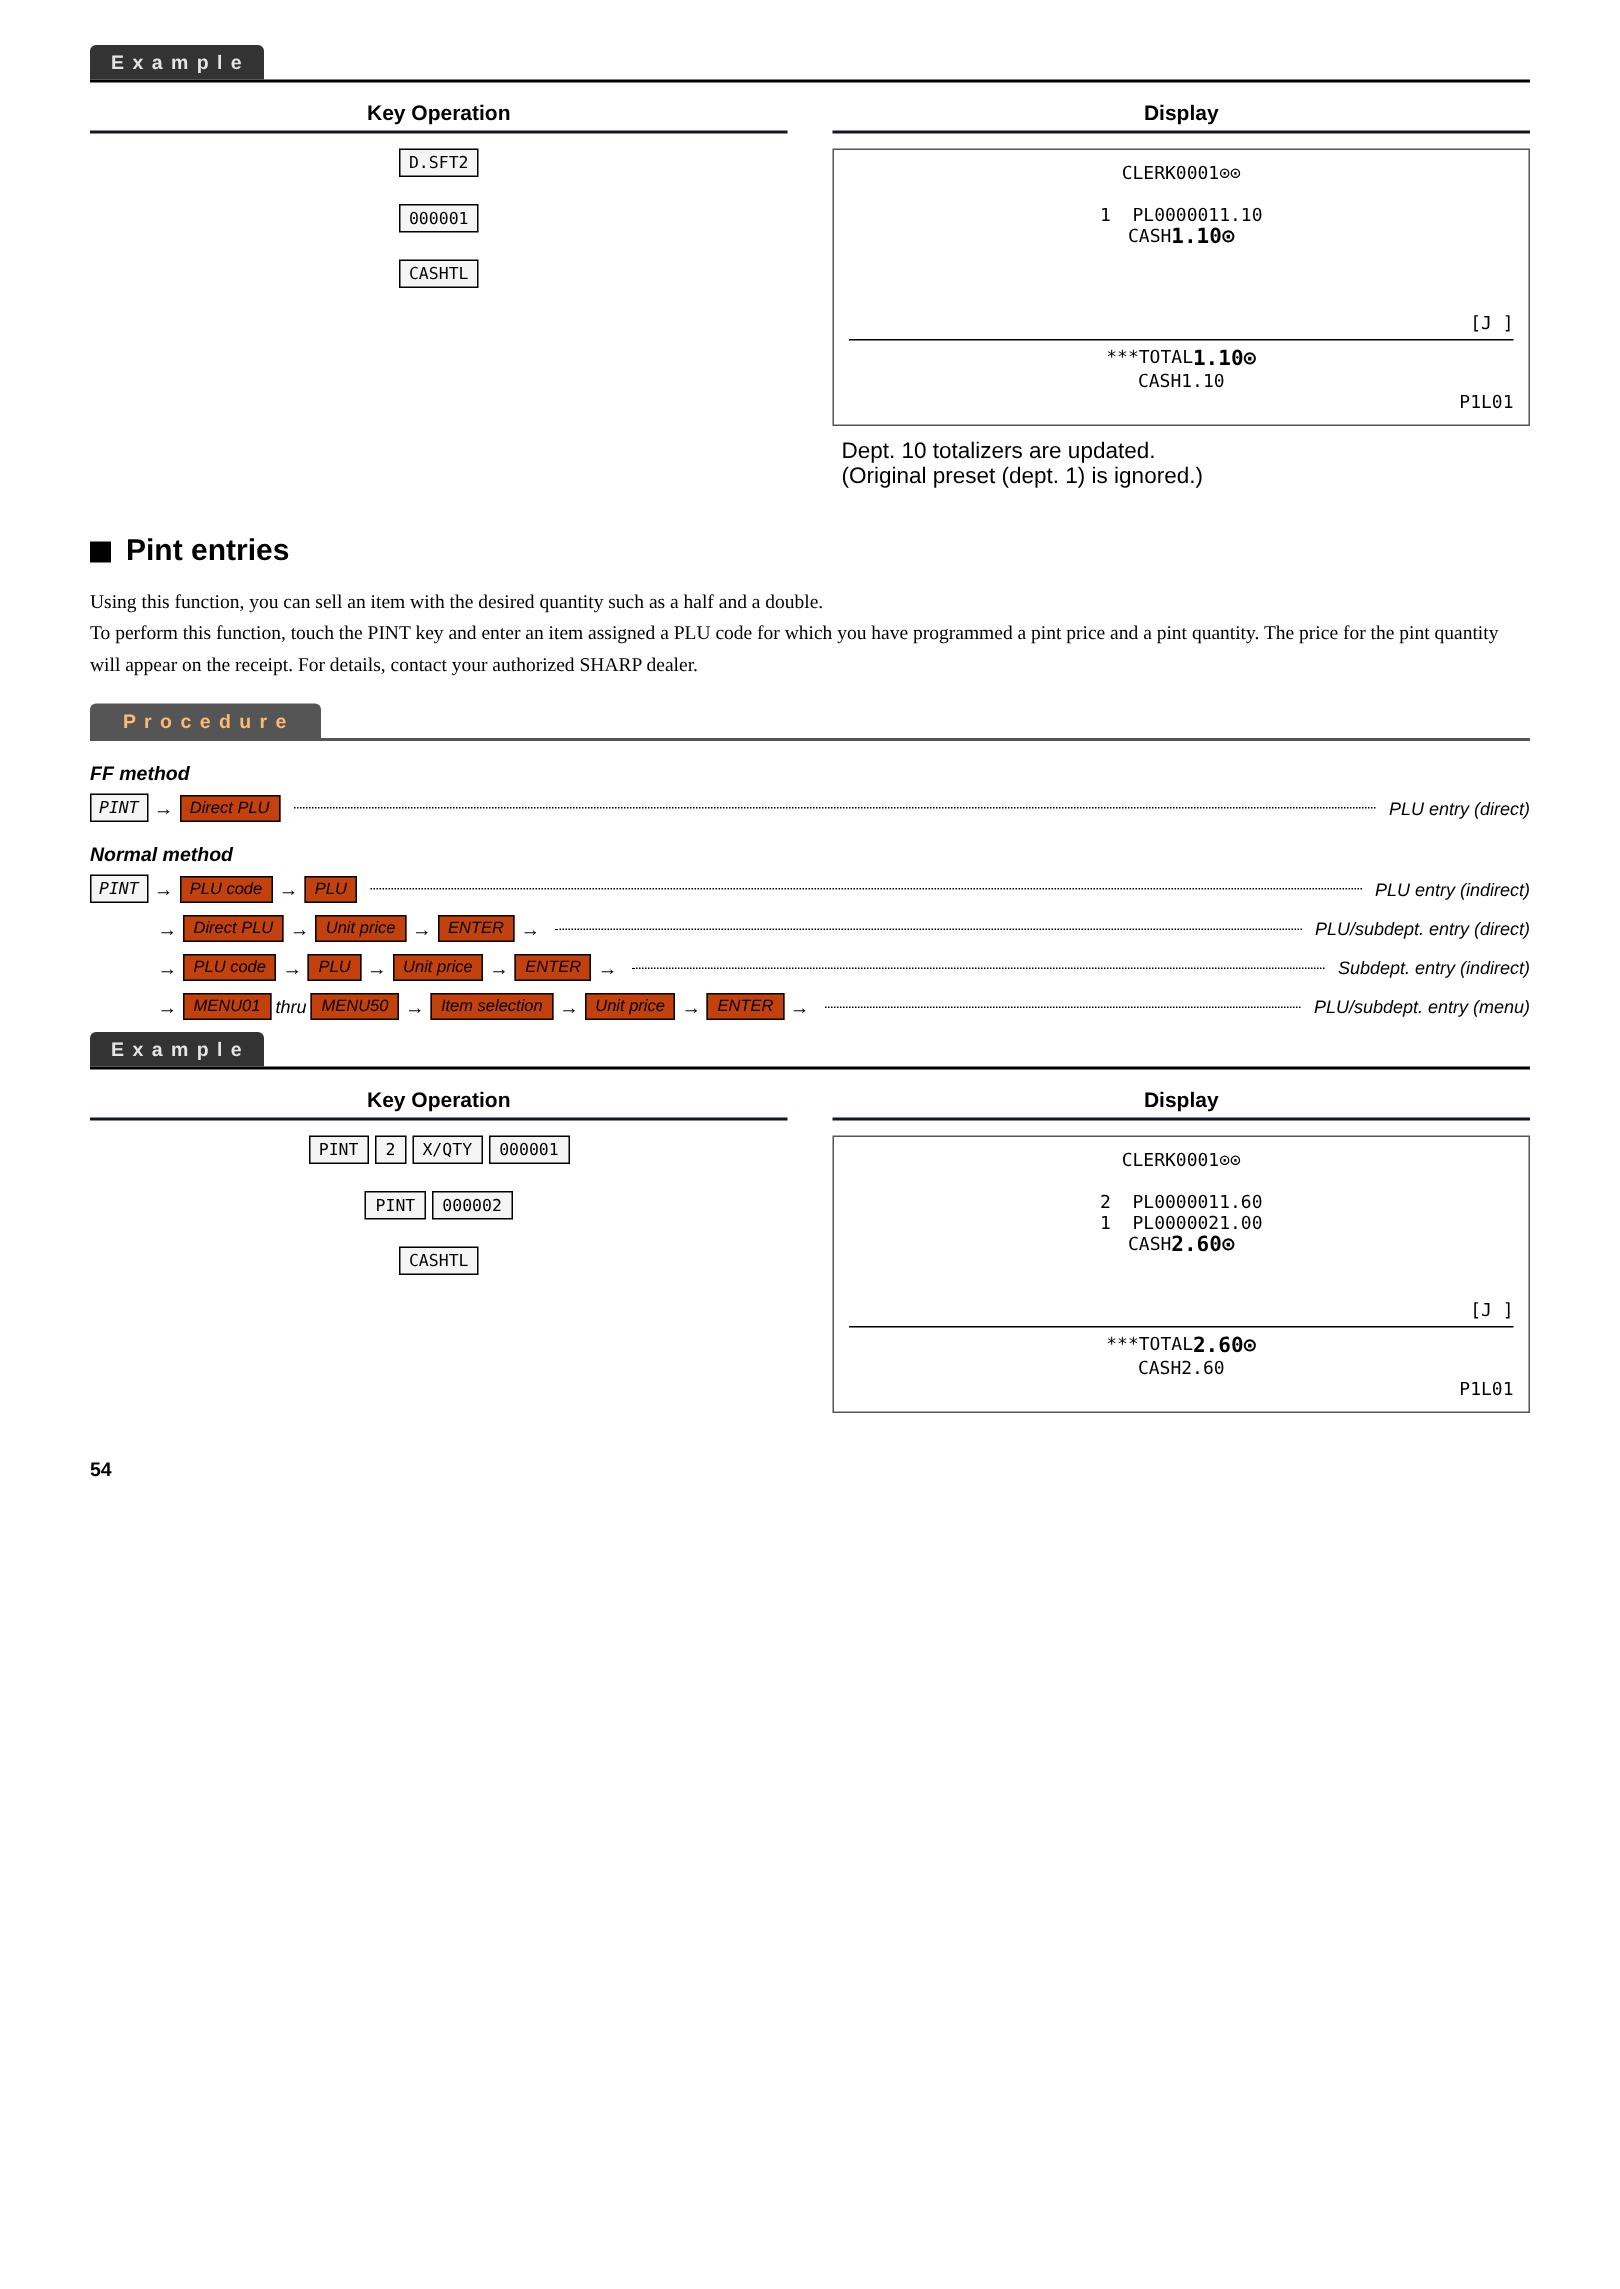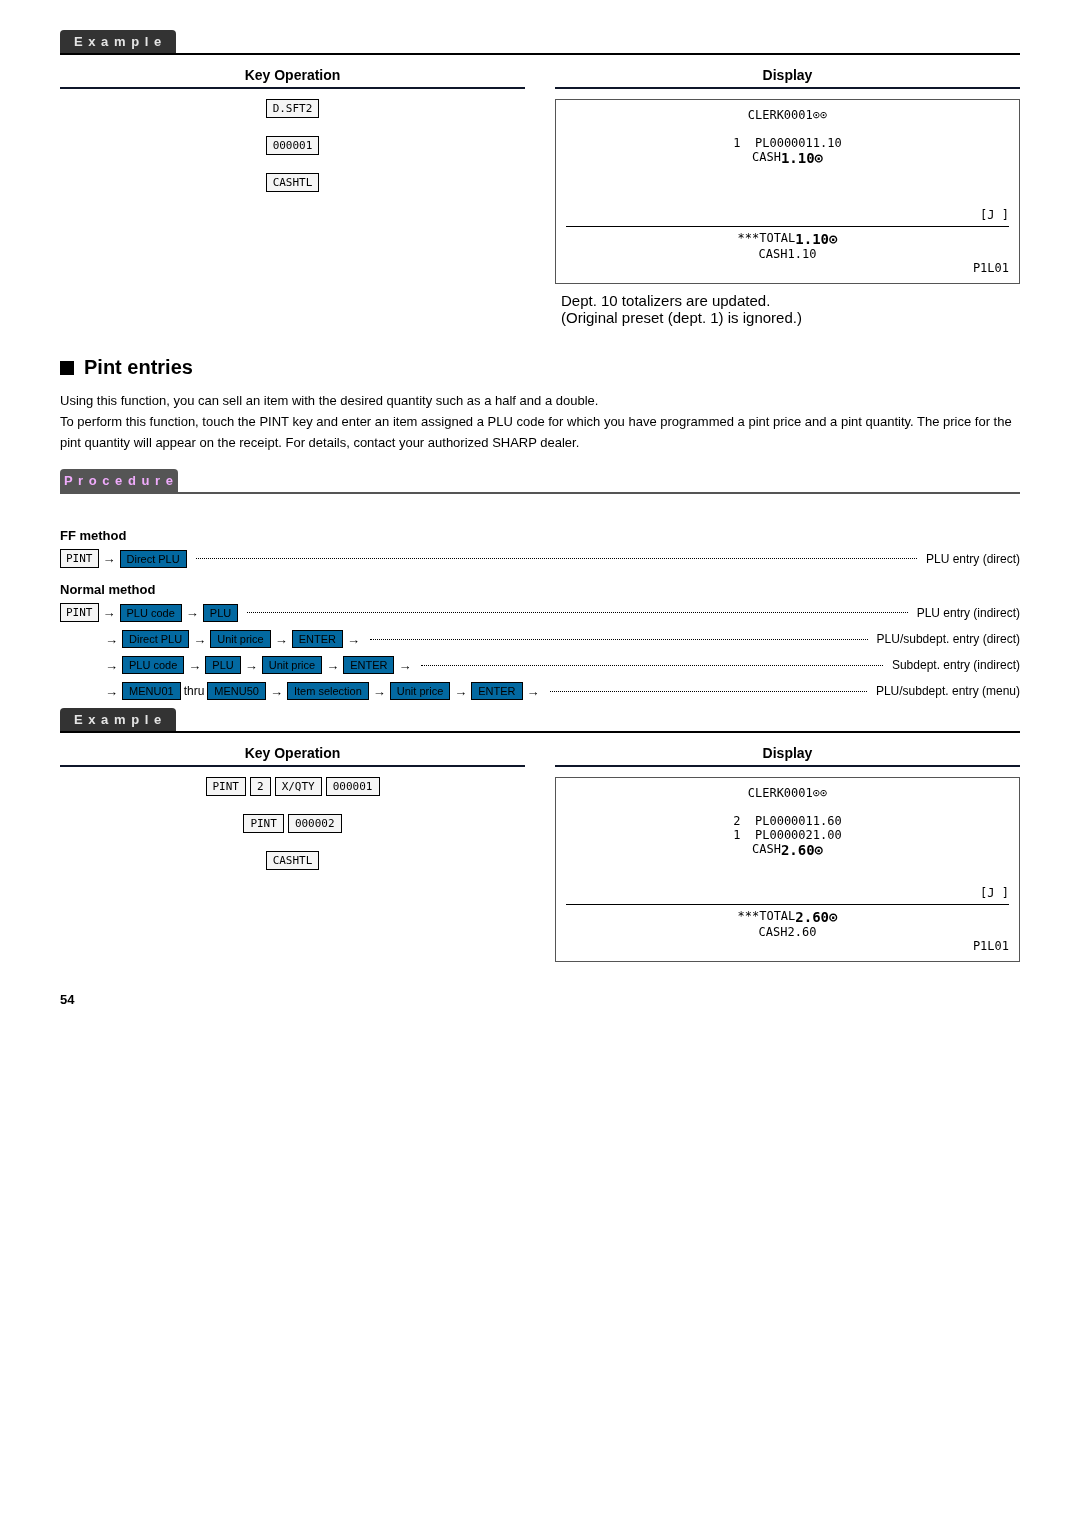--- a/index.html
+++ b/index.html
@@ -22,24 +22,24 @@
       font-weight: bold;
       padding: 4px 14px;
       border-radius: 4px 4px 0 0;
       letter-spacing: 1px;
     }
 
     
     .procedure-badge {
       display: inline-block;
       background: #555;
-      color: #f0abfc;
-      font-size: 13px;
-      font-weight: bold;
-      padding: 4px 4px;
+      color: #fdba74;
+      font-size: 13px;
+      font-weight: bold;
+      padding: 4px 22px;
       border-radius: 4px 4px 0 0;
       letter-spacing: 1px;
     }
 
     .two-col {
       display: flex;
       gap: 30px;
       margin-top: 0;
     }
 
@@ -124,20 +124,21 @@
       width: 14px;
       height: 14px;
       background: #000;
       flex-shrink: 0;
     }
 
     .body-text {
       font-size: 13px;
       line-height: 1.6;
       margin-bottom: 16px;
+      font-family: Liberation Serif, serif;
     }
 
     
     .flow-section {
       margin: 14px 0 6px 0;
     }
 
     .flow-method-label {
       font-weight: bold;
       font-size: 13px;
@@ -150,21 +151,21 @@
       gap: 3px;
       margin-bottom: 8px;
       flex-wrap: nowrap;
     }
 
     .flow-box {
       border: 1px solid #000;
       padding: 2px 6px;
       font-size: 11px;
       white-space: nowrap;
-      background: #0369a1;
+      background: #c2410c;
     }
 
     .flow-arrow {
       font-size: 13px;
       margin: 0 1px;
     }
 
     .flow-dots {
       flex: 1;
       border-bottom: 1px dotted #000;
@@ -274,21 +275,21 @@
     <span class="black-square"></span>
     <span>Pint entries</span>
   </div>
   <div class="body-text">
     <div>Using this function, you can sell an item with the desired quantity such as a half and a double.</div>
     <div>To perform this function, touch the  PINT  key and enter an item assigned a PLU code for which you have programmed a pint price and a pint quantity. The price for the pint quantity will appear on the receipt. For details, contact your authorized SHARP dealer.</div>
   </div>
 
   
   <div class="procedure-badge">P r o c e d u r e</div>
-  <div style="border-top:2px solid #555; padding-top:20px; margin-top:0;">
+  <div style="border-top:2px solid #555; padding-top:0; margin-top:0;font-style:italic;">
 
     <div class="flow-section">
       <div class="flow-method-label">FF method</div>
       <div class="flow-row">
         <span class="flow-box pint-key">PINT</span>
         <span class="flow-arrow">→</span>
         <span class="flow-box">Direct PLU</span>
         <span class="flow-dots"></span>
         <span class="flow-label">PLU entry (direct)</span>
       </div>

